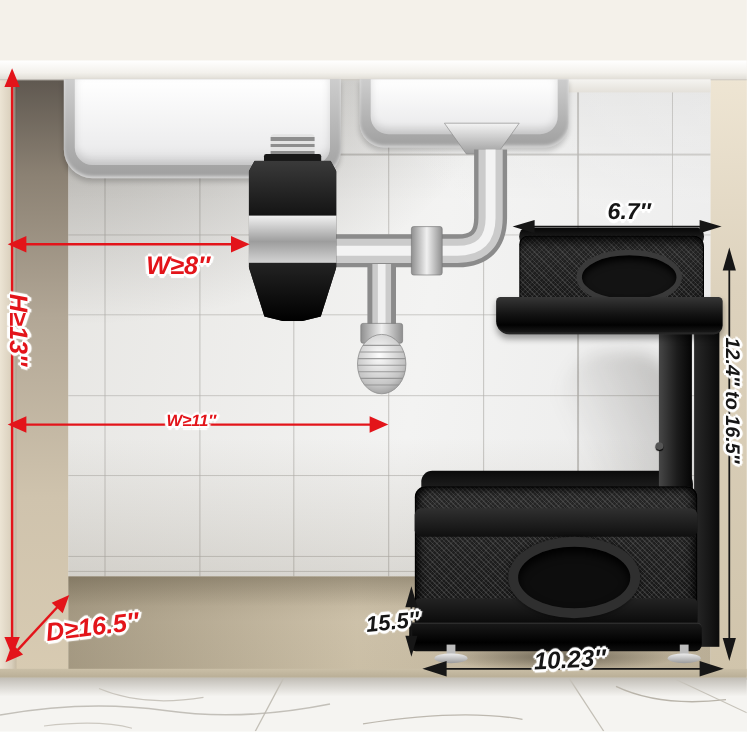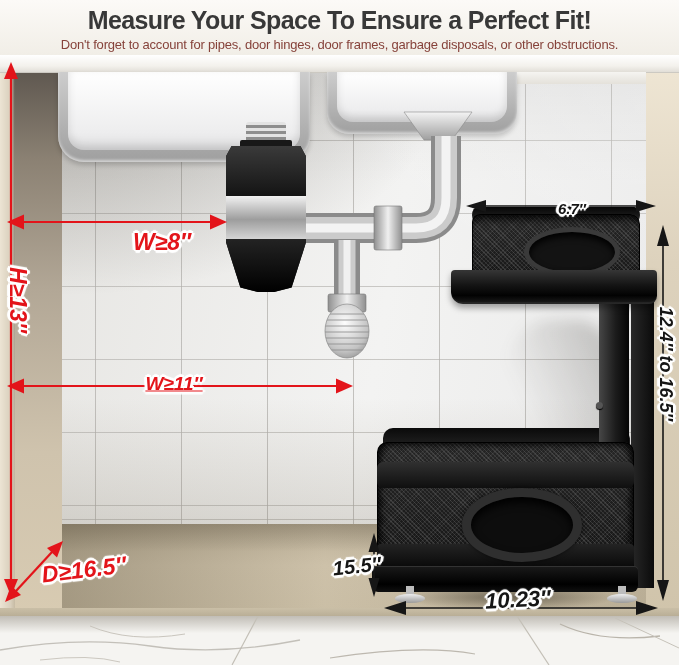--- a/index.html
+++ b/index.html
@@ -123,24 +123,20 @@
   .rot90{transform:translate(-50%,-50%) rotate(90deg);}
   .rot-7{transform:translate(-50%,-50%) rotate(-7deg);}
   .rot-6{transform:translate(-50%,-50%) rotate(-6deg);}
   .rot-3{transform:translate(-50%,-50%) rotate(-3deg);}
 </style>
 </head>
 <body>
 
 <div class="stage">
 
-  <div class="header">
-    <h1 class="title">Measure Your Space To Ensure a Perfect Fit!</h1>
-    <p class="subtitle">Don't forget to account for pipes, door hinges, door frames, garbage disposals, or other obstructions.</p>
-  </div>
 
   <div class="tile-wall">
     <div class="tile-shade"></div>
   </div>
   <div class="cab-floor">
     <div class="cab-floor-shade"></div>
   </div>
   <div class="panel-left">
     <div class="panel-left-edge"></div>
   </div>
@@ -270,20 +266,20 @@
       <polygon points="374,533 368.5,552 379.5,552" stroke="none"></polygon>
       <polygon points="374,597 368.5,578 379.5,578" stroke="none"></polygon>
       <line x1="398" y1="608" x2="644" y2="608"></line>
       <polygon points="384,608 406,601 406,615" stroke="none"></polygon>
       <polygon points="658,608 636,601 636,615" stroke="none"></polygon>
     </g>
   </svg>
 
   <div class="dim red rot90" style="left:17px;top:300px;font-size:23px;">H≥13″</div>
   <div class="dim red" style="left:162px;top:221px;font-size:23px;margin-top:21px;">W≥8″</div>
-  <div class="dim red" style="left:174px;top:383px;font-size:19px;text-decoration:underline;">W≥11″</div>
+  <div class="dim red" style="left:174px;top:383px;font-size:15px;">W≥11″</div>
   <div class="dim red rot-7" style="left:84px;top:570px;font-size:23px;">D≥16.5″</div>
-  <div class="dim blk" style="left:572px;top:208px;font-size:15px;">6.7″</div>
+  <div class="dim blk" style="left:572px;top:193px;font-size:21px;">6.7″</div>
   <div class="dim blk rot90" style="left:666px;top:364px;font-size:18px;">12.4″ to 16.5″</div>
   <div class="dim blk rot-6" style="left:357px;top:566px;font-size:20px;">15.5″</div>
   <div class="dim blk rot-3" style="left:518px;top:600px;font-size:22px;">10.23″</div>
 
 </div>
 
 </body></html>

